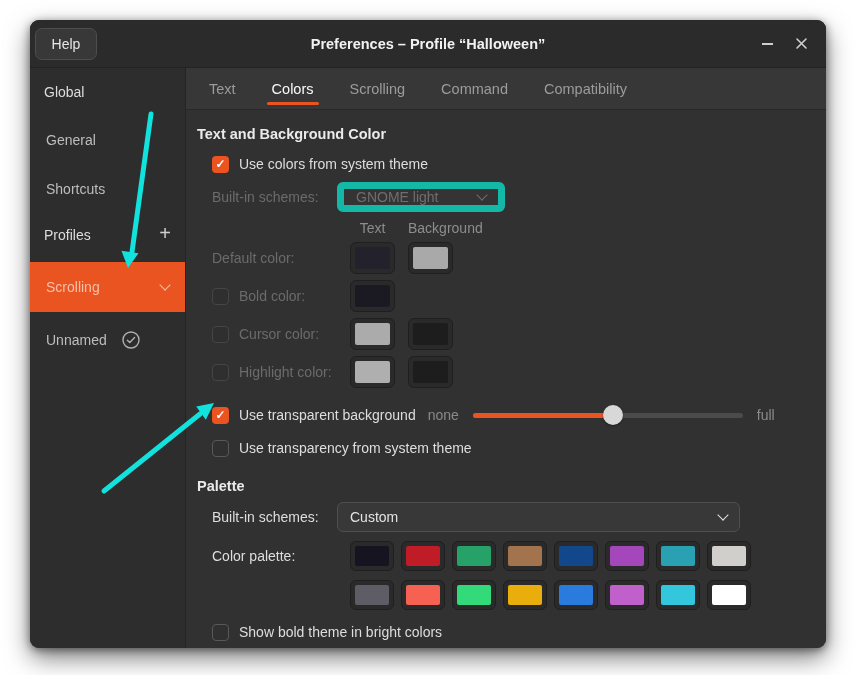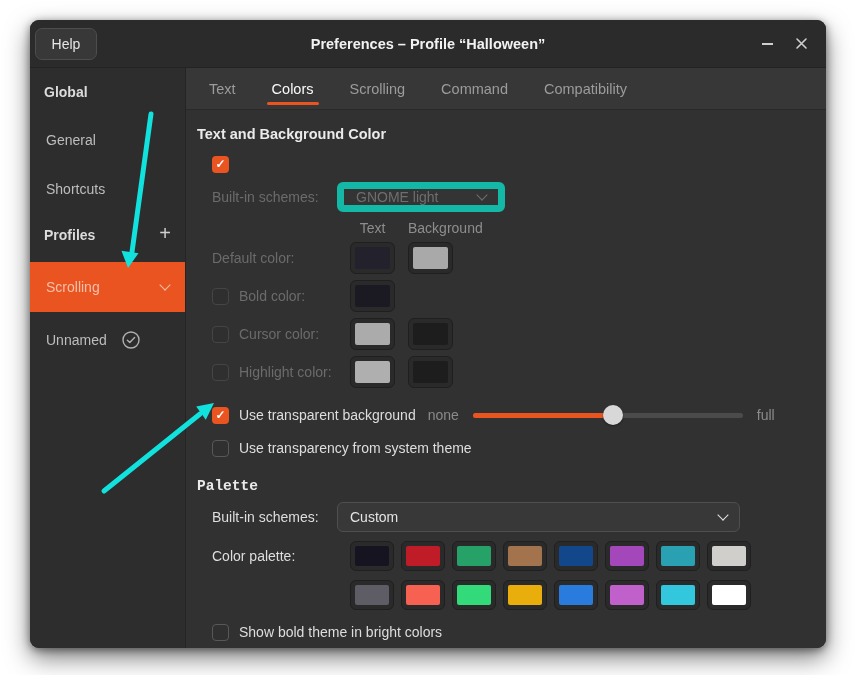--- a/index.html
+++ b/index.html
@@ -23,21 +23,21 @@
   .title { position:absolute; left:0; right:0; text-align:center; color:#f2f2f2;
     font-weight:bold; font-size:14.5px; pointer-events:none; }
   .win-controls { margin-left:auto; display:flex; align-items:center; gap:22px;
     margin-right:18px; z-index:1; }
   .min-icon { width:11px; height:2px; background:#cfcfcf; }
 
   
   .main { flex:1; display:flex; min-height:0; }
 
   .sidebar { flex:0 0 156px; background:#2d2d2d; border-right:1px solid #242424; position:relative; }
-  .sb-header { position:absolute; left:14px; font-weight:bold; color:#dcdcdc; }
+  .sb-header { position:absolute; left:14px; font-weight:normal; color:#dcdcdc; }
   .sb-item { position:absolute; left:16px; color:#bdbdbd; cursor:pointer; }
   .sb-add { position:absolute; right:14px; top:155px; color:#cfcfcf; font-size:20px;
     font-weight:normal; cursor:pointer; line-height:1; }
   .sb-selected { position:absolute; left:0; right:0; top:194px; height:50px;
     background:var(--accent); color:#f6c0ab; display:flex; align-items:center;
     padding:0 16px 0 16px; cursor:pointer; }
   .sb-unnamed { position:absolute; left:16px; top:262px; color:#bdbdbd;
     display:flex; align-items:center; gap:14px; cursor:pointer; }
 
   .chev { display:inline-block; width:8px; height:8px;
@@ -156,20 +156,21 @@
         <div class="tab">Command</div>
         <div class="tab">Compatibility</div>
       </div>
 
       <div class="content-body">
 
         <div class="section-title">Text and Background Color</div>
 
         <div class="row" style="height:20px; margin-bottom:8px;">
           <span class="cb checked indent15">✓</span>
+          <span class="lbl" style="margin-left:10px">Use colors from system theme</span>
         </div>
 
         <div class="row" style="height:30px; margin-bottom:6px;">
           <span class="lbl-dis field-label indent15">Built-in schemes:</span>
           <div class="dd disabled">
             <span>GNOME light</span>
             <span class="chev"></span>
           </div>
         </div>
 
@@ -236,21 +237,21 @@
             <div class="slider-handle" style="left: 52%;"></div>
           </div>
           <span class="range-cap">full</span>
         </div>
 
         <div class="row" style="height:24px; margin-top:6px;">
           <span class="cb unchecked indent15"></span>
           <span class="lbl" style="margin-left:10px">Use transparency from system theme</span>
         </div>
 
-        <div class="section-title" style="margin-top:18px; margin-bottom:8px;font-family:Liberation Mono, monospace;">Palette</div>
+        <div class="section-title" style="margin-top:18px; margin-bottom:8px;">Palette</div>
 
         <div class="row" style="height:30px;">
           <span class="lbl field-label indent15">Built-in schemes:</span>
           <div class="dd enabled">
             <span>Custom</span>
             <span class="chev"></span>
           </div>
         </div>
 
         <div class="row" style="margin-top:9px; align-items:flex-start;">

